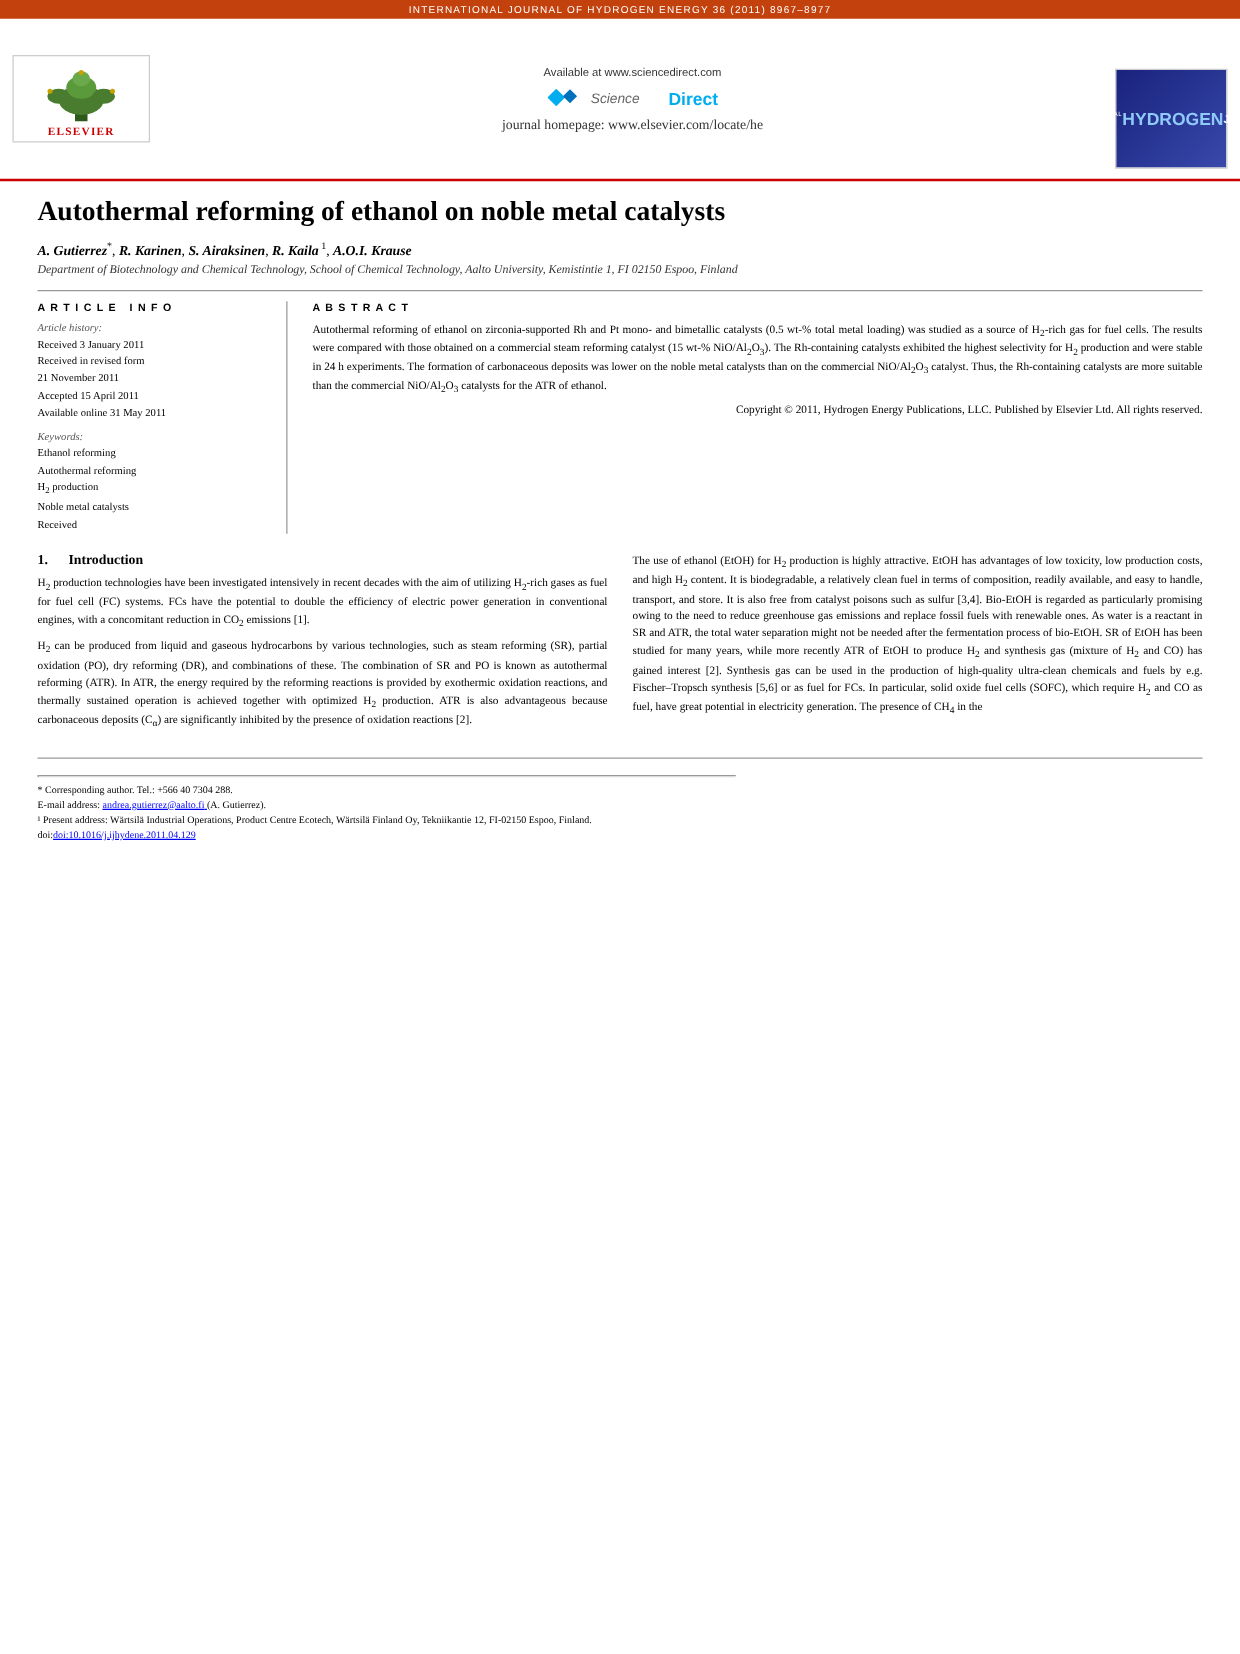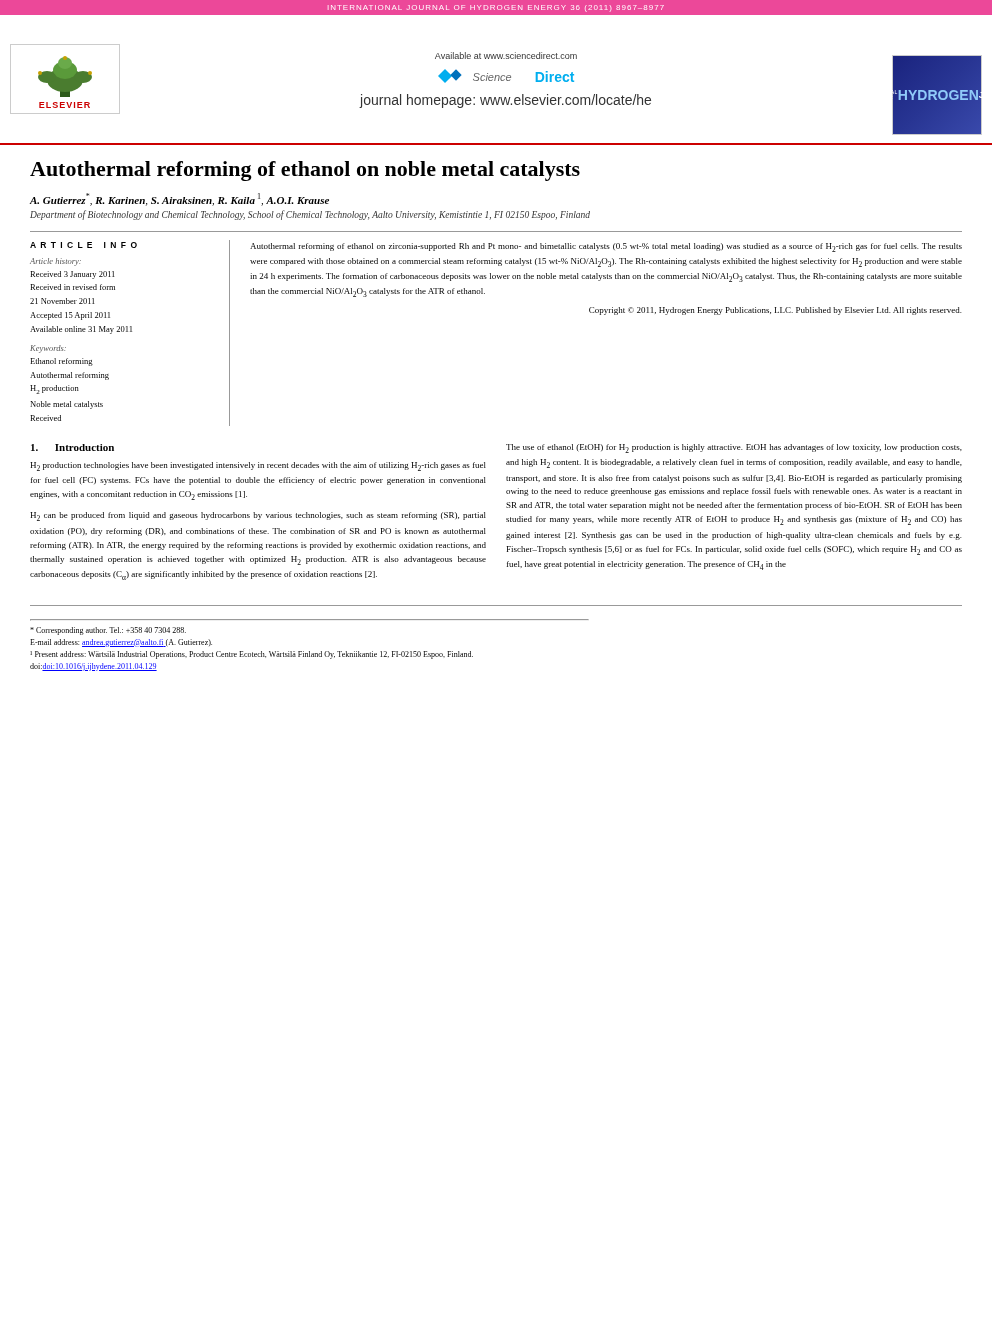--- a/index.html
+++ b/index.html
@@ -6,21 +6,21 @@
     body {
       background: #fff;
       font-family: "Times New Roman", Times, serif;
       font-size: 10px;
       color: #000;
       width: 992px;
       min-height: 1323px;
     }
 
     .journal-header {
-      background: #ec4899;
+      background: #c2410c;
       color: #fff;
       text-align: center;
       font-size: 8px;
       letter-spacing: 1px;
       padding: 3px 0;
       font-family: Arial, sans-serif;
       text-transform: uppercase;
     }
 
     .top-banner {
@@ -283,21 +283,21 @@
     }
 
     .elsevier-tree {
       width: 80px;
       height: 45px;
     }
 
     .elsevier-name {
       color: #c00;
       font-size: 9px;
-      font-family: Liberation Sans, sans-serif;
+      font-family: Liberation Serif, serif;
       font-weight: bold;
       letter-spacing: 1px;
     }
   </style>
 </head>
 <body>
 
 <div class="journal-header">
   <span>International Journal of Hydrogen Energy 36 (2011) 8967–8977</span>
 </div>
@@ -330,21 +330,21 @@
     <div class="sd-logo-container">
       <div class="sd-logo-icon">
         <svg width="30" height="24" viewBox="0 0 30 24">
           <rect x="2" y="6" width="10" height="10" rx="0" transform="rotate(45 7 11)" fill="#00aeef"></rect>
           <rect x="14" y="6" width="8" height="8" rx="0" transform="rotate(45 18 10)" fill="#0071bc"></rect>
         </svg>
       </div>
       <span class="science-text">Science</span>
         <span class="direct-text">Direct</span>
     </div>
-    <div class="journal-url" style="font-size:14px;color:#333;font-family:Liberation Sans, sans-serif;">journal homepage: www.elsevier.com/locate/he</div>
+    <div class="journal-url" style="font-size:11px;color:#333;font-family:Liberation Serif, serif;">journal homepage: www.elsevier.com/locate/he</div>
   </div>
 
   <div class="hydrogen-cover">
     <div class="intl">INTERNATIONAL<br>JOURNAL OF</div>
     <div class="hydrogen">HYDROGEN</div>
     <div class="energy">JOURNAL</div>
     <svg width="70" height="25" viewBox="0 0 70 25">
       <circle cx="35" cy="15" r="10" fill="none" stroke="#90caf9" stroke-width="1.5"></circle>
       <circle cx="35" cy="15" r="6" fill="#1565c0" stroke="#42a5f5" stroke-width="1"></circle>
       <ellipse cx="35" cy="15" rx="10" ry="4" fill="none" stroke="#e91e63" stroke-width="1" transform="rotate(-30 35 15)"></ellipse>
@@ -378,20 +378,21 @@
 
       <div class="keywords-header">Keywords:</div>
       <div class="keyword-item">Ethanol reforming</div>
       <div class="keyword-item">Autothermal reforming</div>
       <div class="keyword-item">H<sub>2</sub> production</div>
       <div class="keyword-item">Noble metal catalysts</div>
       <div class="keyword-item">Received</div>
     </div>
 
     <div class="right-col">
+      <div class="section-header">A B S T R A C T</div>
       <div class="abstract-text">
         Autothermal reforming of ethanol on zirconia-supported Rh and Pt mono- and bimetallic catalysts (0.5 wt-% total metal loading) was studied as a source of H<sub>2</sub>-rich gas for fuel cells. The results were compared with those obtained on a commercial steam reforming catalyst (15 wt-% NiO/Al<sub>2</sub>O<sub>3</sub>). The Rh-containing catalysts exhibited the highest selectivity for H<sub>2</sub> production and were stable in 24 h experiments. The formation of carbonaceous deposits was lower on the noble metal catalysts than on the commercial NiO/Al<sub>2</sub>O<sub>3</sub> catalyst. Thus, the Rh-containing catalysts are more suitable than the commercial NiO/Al<sub>2</sub>O<sub>3</sub> catalysts for the ATR of ethanol.
         <div class="copyright">Copyright © 2011, Hydrogen Energy Publications, LLC. Published by Elsevier Ltd. All rights reserved.</div>
       </div>
     </div>
   </div>
 
   <div class="main-body">
 
     <div class="body-left">
@@ -413,21 +414,21 @@
     <div class="body-right">
       <div class="body-text">
         The use of ethanol (EtOH) for H<sub>2</sub> production is highly attractive. EtOH has advantages of low toxicity, low production costs, and high H<sub>2</sub> content. It is biodegradable, a relatively clean fuel in terms of composition, readily available, and easy to handle, transport, and store. It is also free from catalyst poisons such as sulfur [3,4]. Bio-EtOH is regarded as particularly promising owing to the need to reduce greenhouse gas emissions and replace fossil fuels with renewable ones. As water is a reactant in SR and ATR, the total water separation might not be needed after the fermentation process of bio-EtOH. SR of EtOH has been studied for many years, while more recently ATR of EtOH to produce H<sub>2</sub> and synthesis gas (mixture of H<sub>2</sub> and CO) has gained interest [2]. Synthesis gas can be used in the production of high-quality ultra-clean chemicals and fuels by e.g. Fischer–Tropsch synthesis [5,6] or as fuel for FCs. In particular, solid oxide fuel cells (SOFC), which require H<sub>2</sub> and CO as fuel, have great potential in electricity generation. The presence of CH<sub>4</sub> in the
       </div>
     </div>
   </div>
 
   <div class="footnote-section">
     <hr class="footnote-divider">
     <div class="footnote-text">
-      <span>* Corresponding author. Tel.: +358 40 7304 288.</span>
+      <span>* Corresponding author. Tel.: +566 40 7304 288.</span>
     </div>
     <div class="footnote-text">
       <span>E-mail address:</span>
       <span style="color:#00f; text-decoration:underline; cursor:pointer;">
         <span>andrea.gutierrez@aalto.fi</span>
       </span>
       <span>(A. Gutierrez).</span>
     </div>
     <div class="footnote-text">¹ Present address: Wärtsilä Industrial Operations, Product Centre Ecotech, Wärtsilä Finland Oy, Tekniikantie 12, FI-02150 Espoo, Finland.</div>
     <div class="footnote-text">

